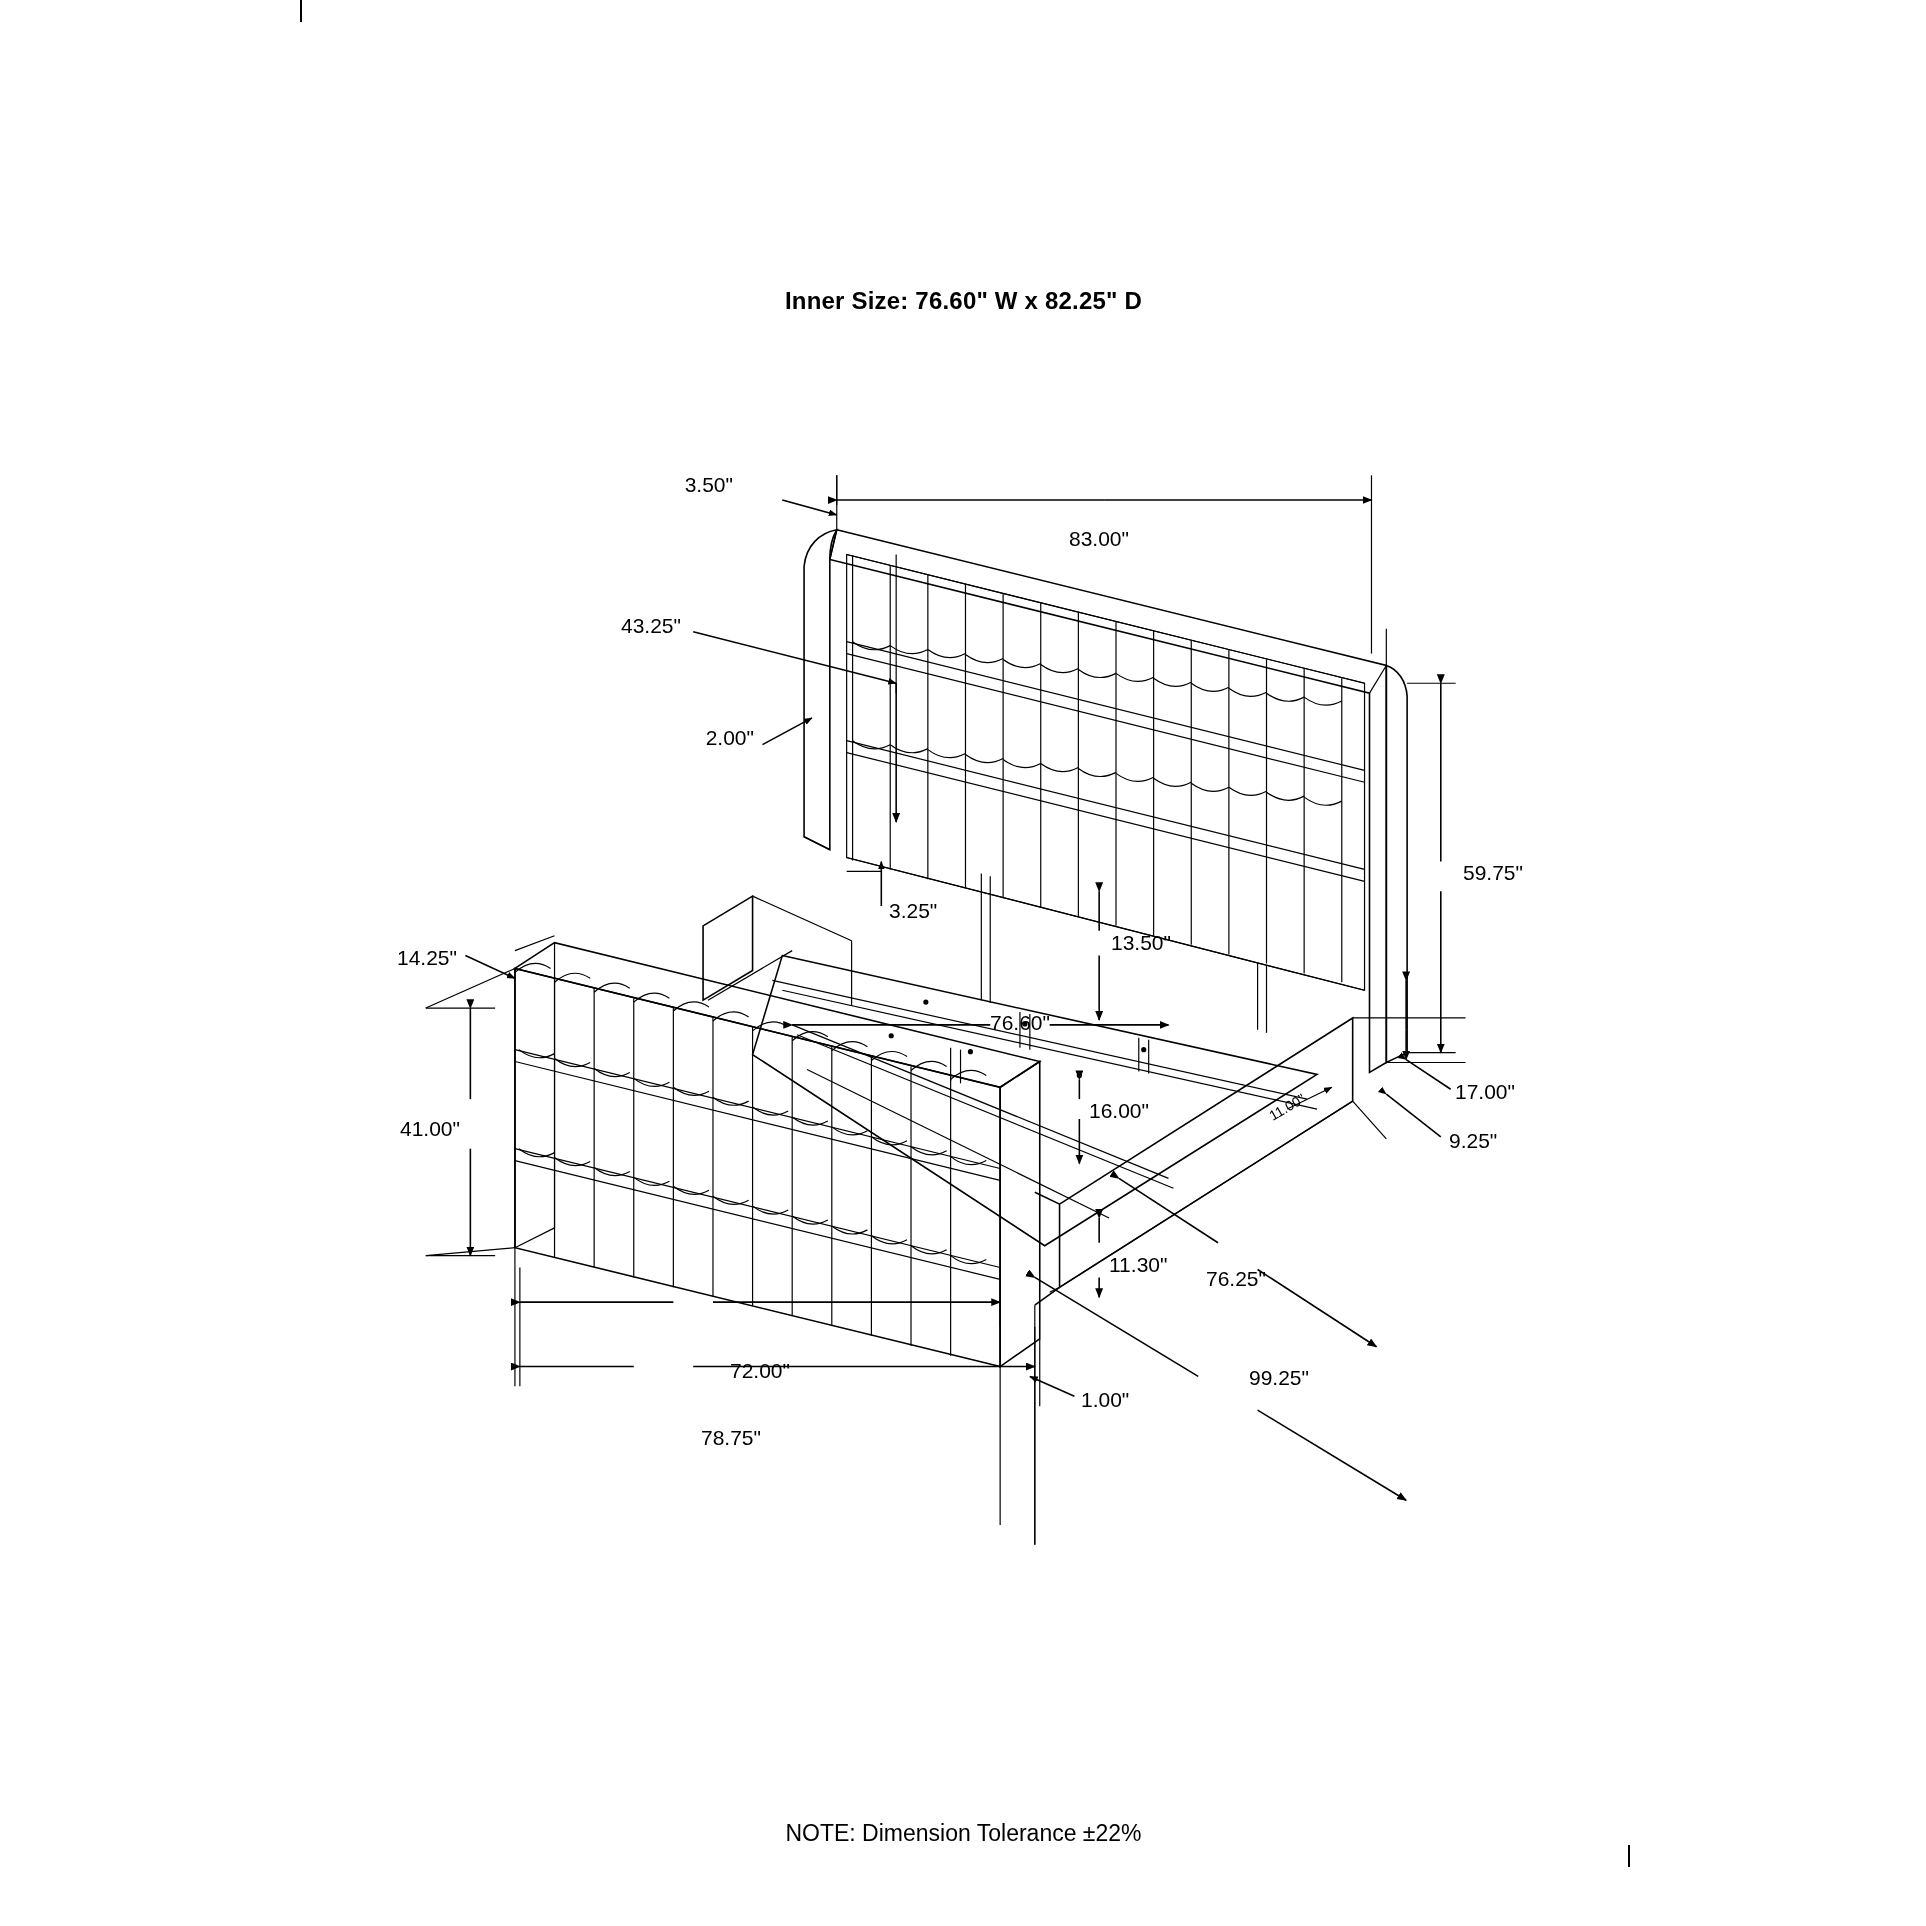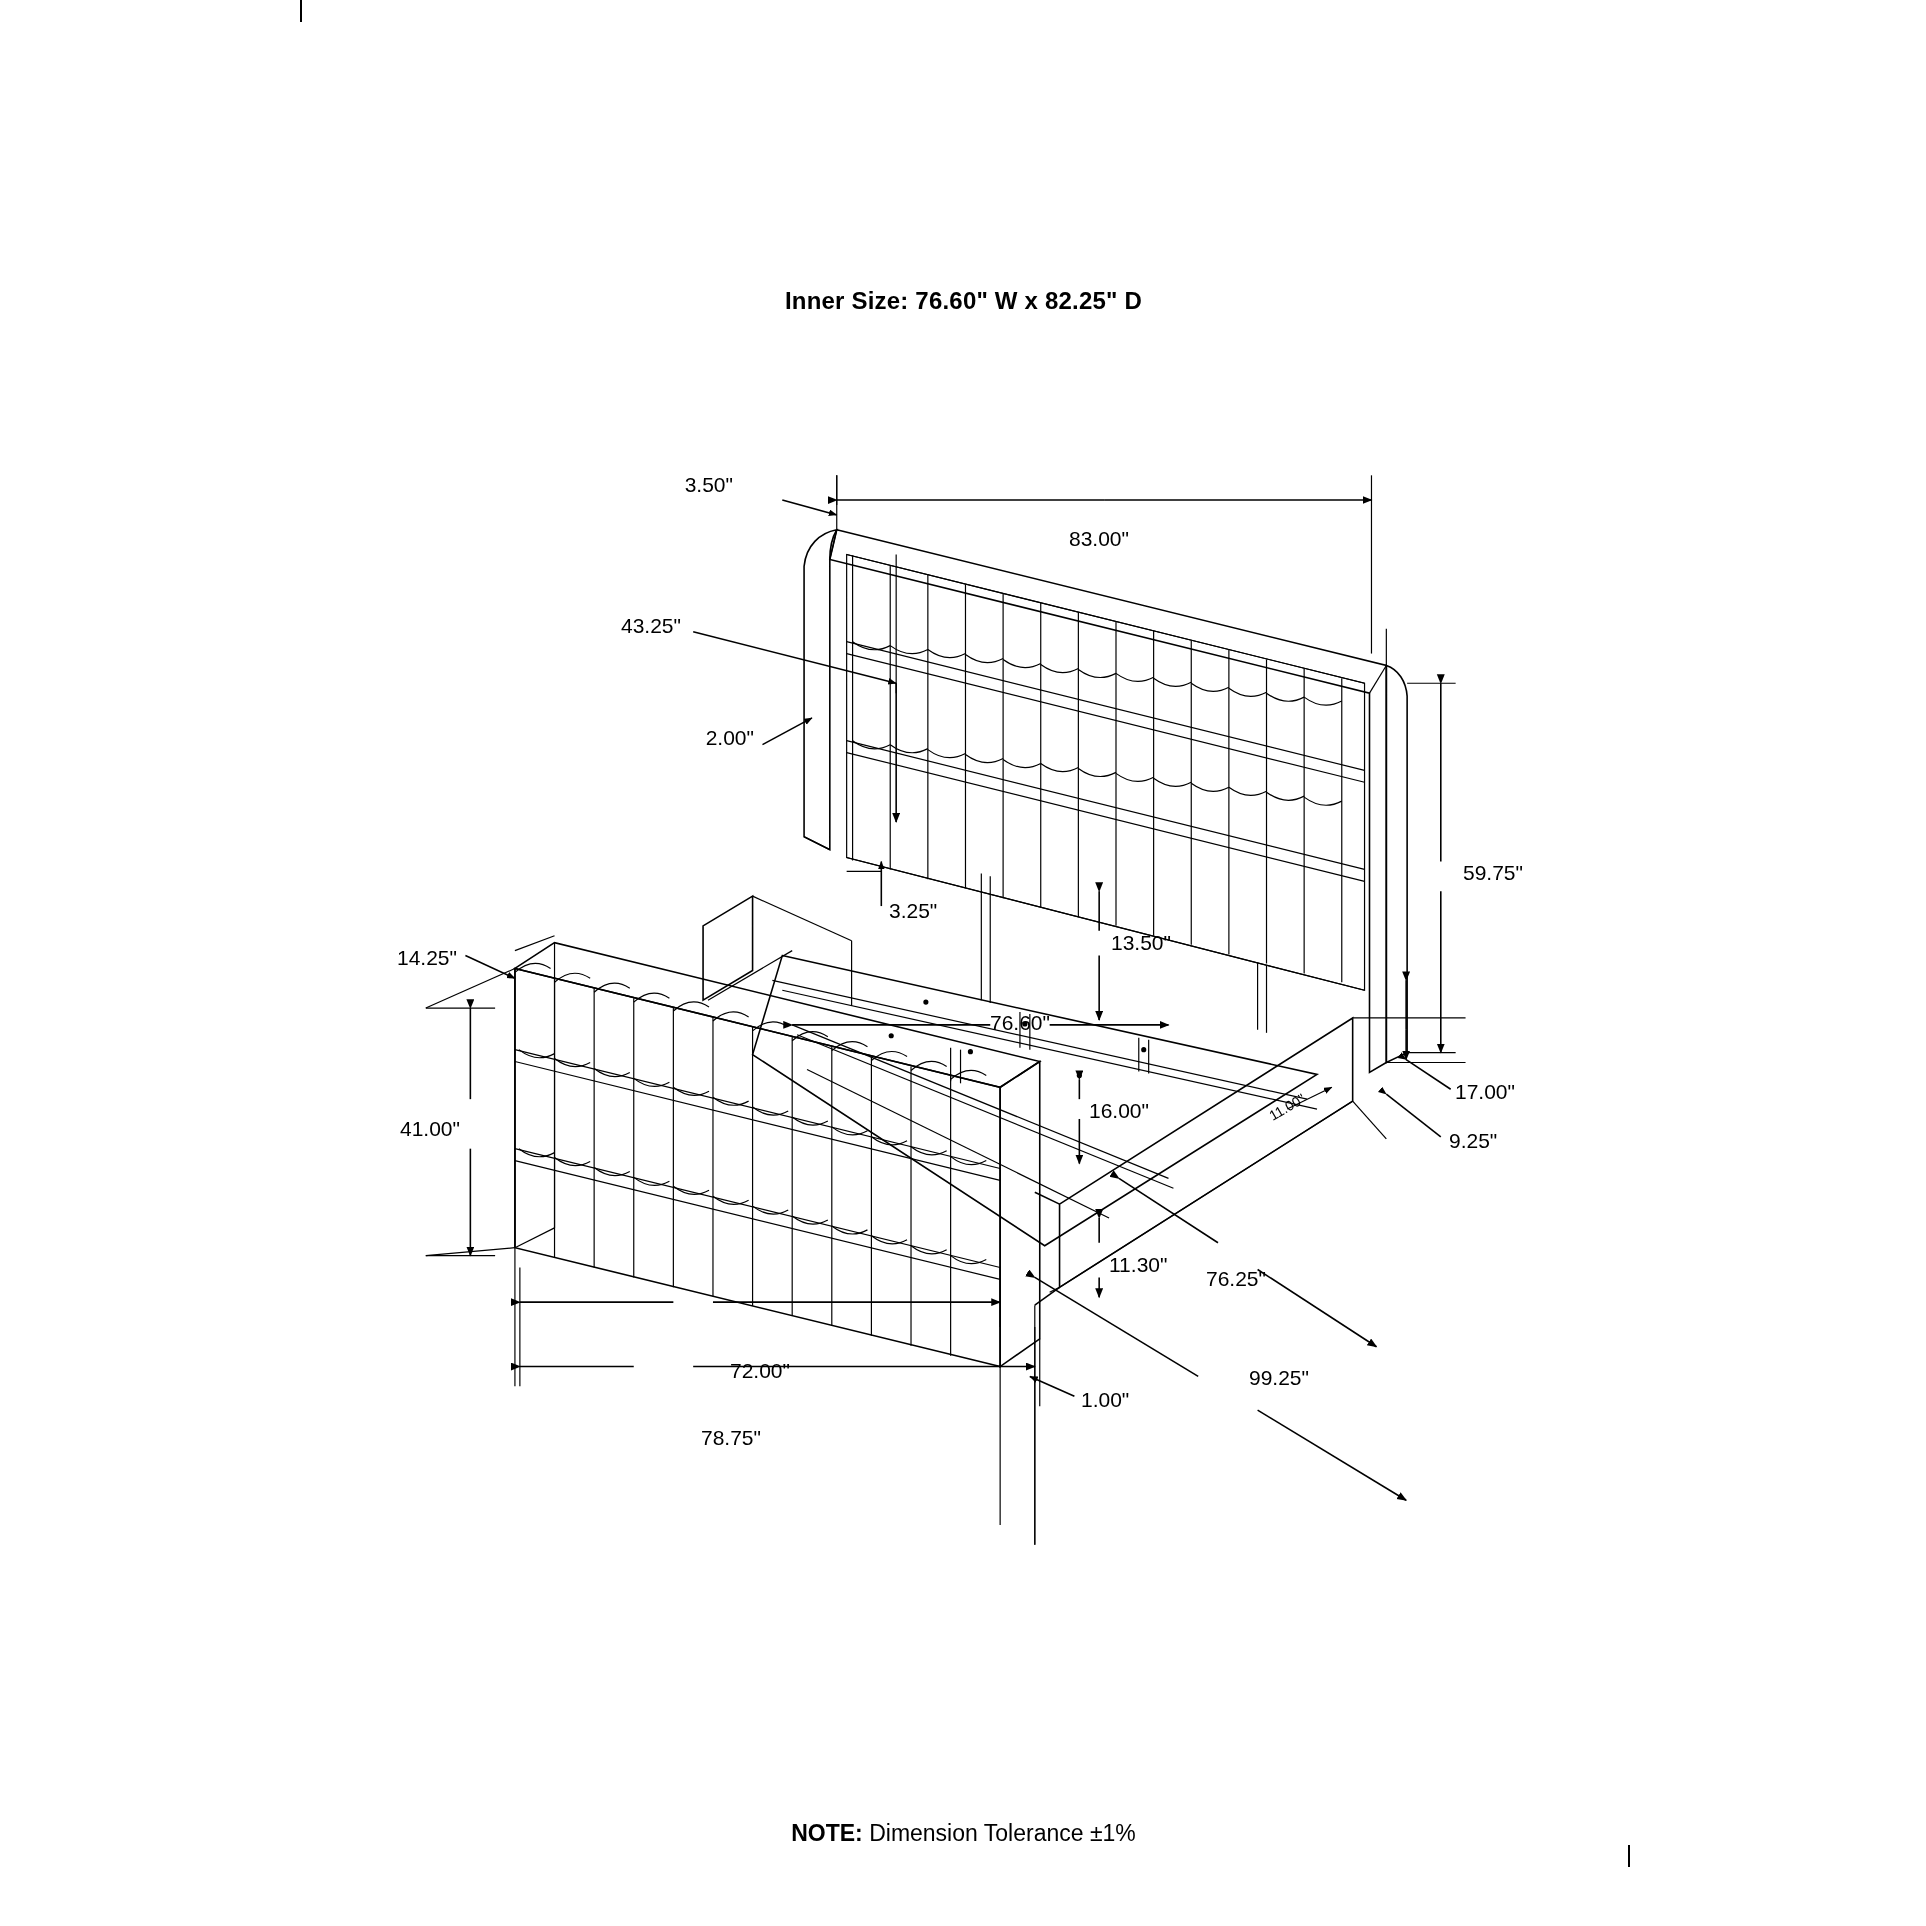--- a/index.html
+++ b/index.html
@@ -5,21 +5,21 @@
   html,body{margin:0;padding:0;background:#ffffff;}
   body{width:1927px;height:1927px;position:relative;font-family:"Liberation Sans",sans-serif;color:#000;overflow:hidden;}
   #stage{position:absolute;left:0;top:0;width:1927px;height:1927px;}
   .title{
     position:absolute;left:0;top:287px;width:1927px;text-align:center;
     font-size:24px;font-weight:bold;letter-spacing:0.2px;
   }
   .note{
     position:absolute;left:0;top:1820px;width:1927px;text-align:center;font-size:23px;
   }
-  .note b{font-weight:bold;}
+  .note b{font-weight:normal;}
   .dim{
     position:absolute;font-size:21px;white-space:nowrap;
   }
   .dim.small{font-size:14px;}
   svg.draw{position:absolute;left:0;top:0;width:1927px;height:1927px;}
   .ln{stroke:#000;fill:none;stroke-width:1.6;}
   .ln.thin{stroke-width:1.2;}
   .ln.ext{stroke-width:1.2;}
   .mark{position:absolute;background:#000;}
 </style>
@@ -332,17 +332,17 @@
   <div class="dim" style="left:1449px;top:1141px;transform:translate(0,-50%);">9.25"</div>
   <div class="dim" style="left:460px;top:1129px;transform:translate(-100%,-50%);">41.00"</div>
   <div class="dim" style="left:1109px;top:1265px;transform:translate(0,-50%);">11.30"</div>
   <div class="dim" style="left:1236px;top:1279px;transform:translate(-50%,-50%);">76.25"</div>
   <div class="dim" style="left:1279px;top:1378px;transform:translate(-50%,-50%);">99.25"</div>
   <div class="dim" style="left:760px;top:1371px;transform:translate(-50%,-50%);">72.00"</div>
   <div class="dim" style="left:1081px;top:1400px;transform:translate(0,-50%);">1.00"</div>
   <div class="dim" style="left:731px;top:1438px;transform:translate(-50%,-50%);">78.75"</div>
 
   <div class="note">
-    <b>NOTE:</b><span> Dimension Tolerance ±1%</span>
+    <b>NOTE:</b><span> Dimension Tolerance ±22%</span>
   </div>
 
 </div>
 
 
 </body></html>

